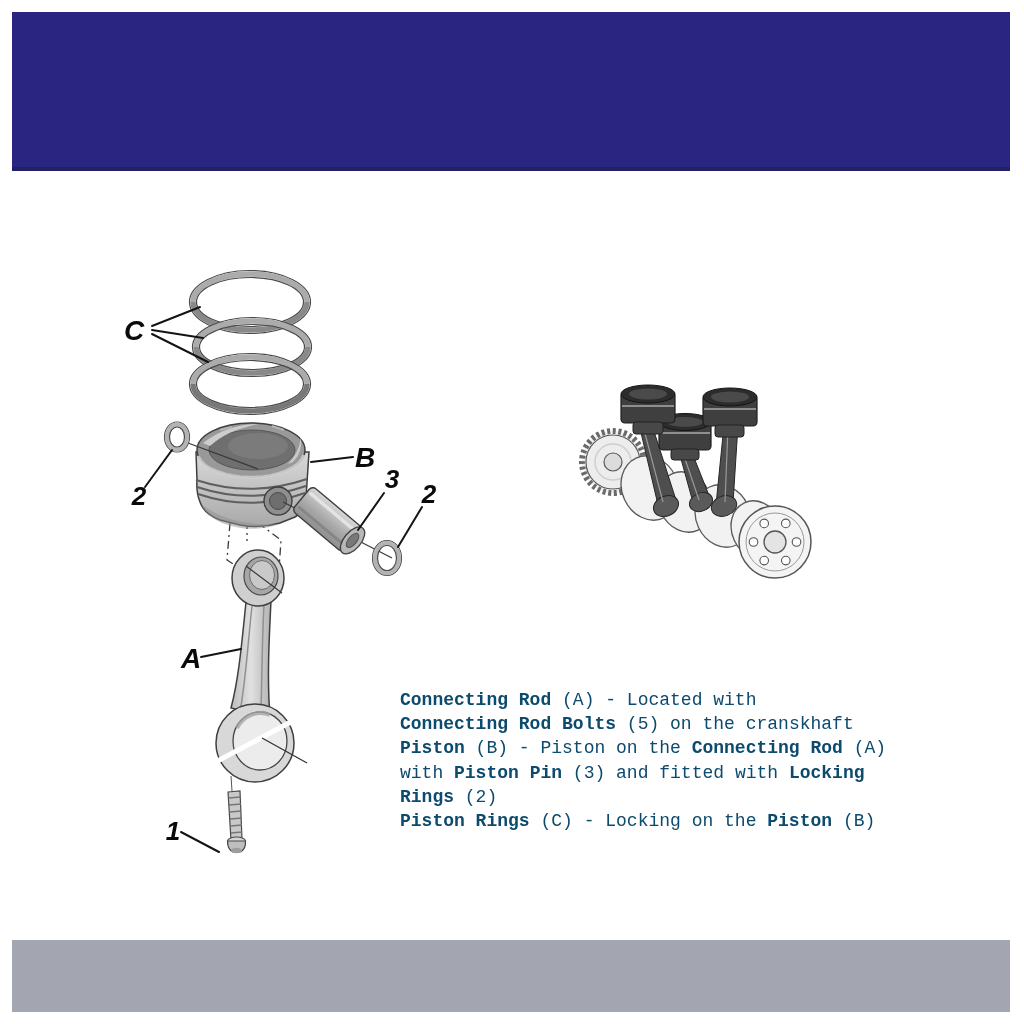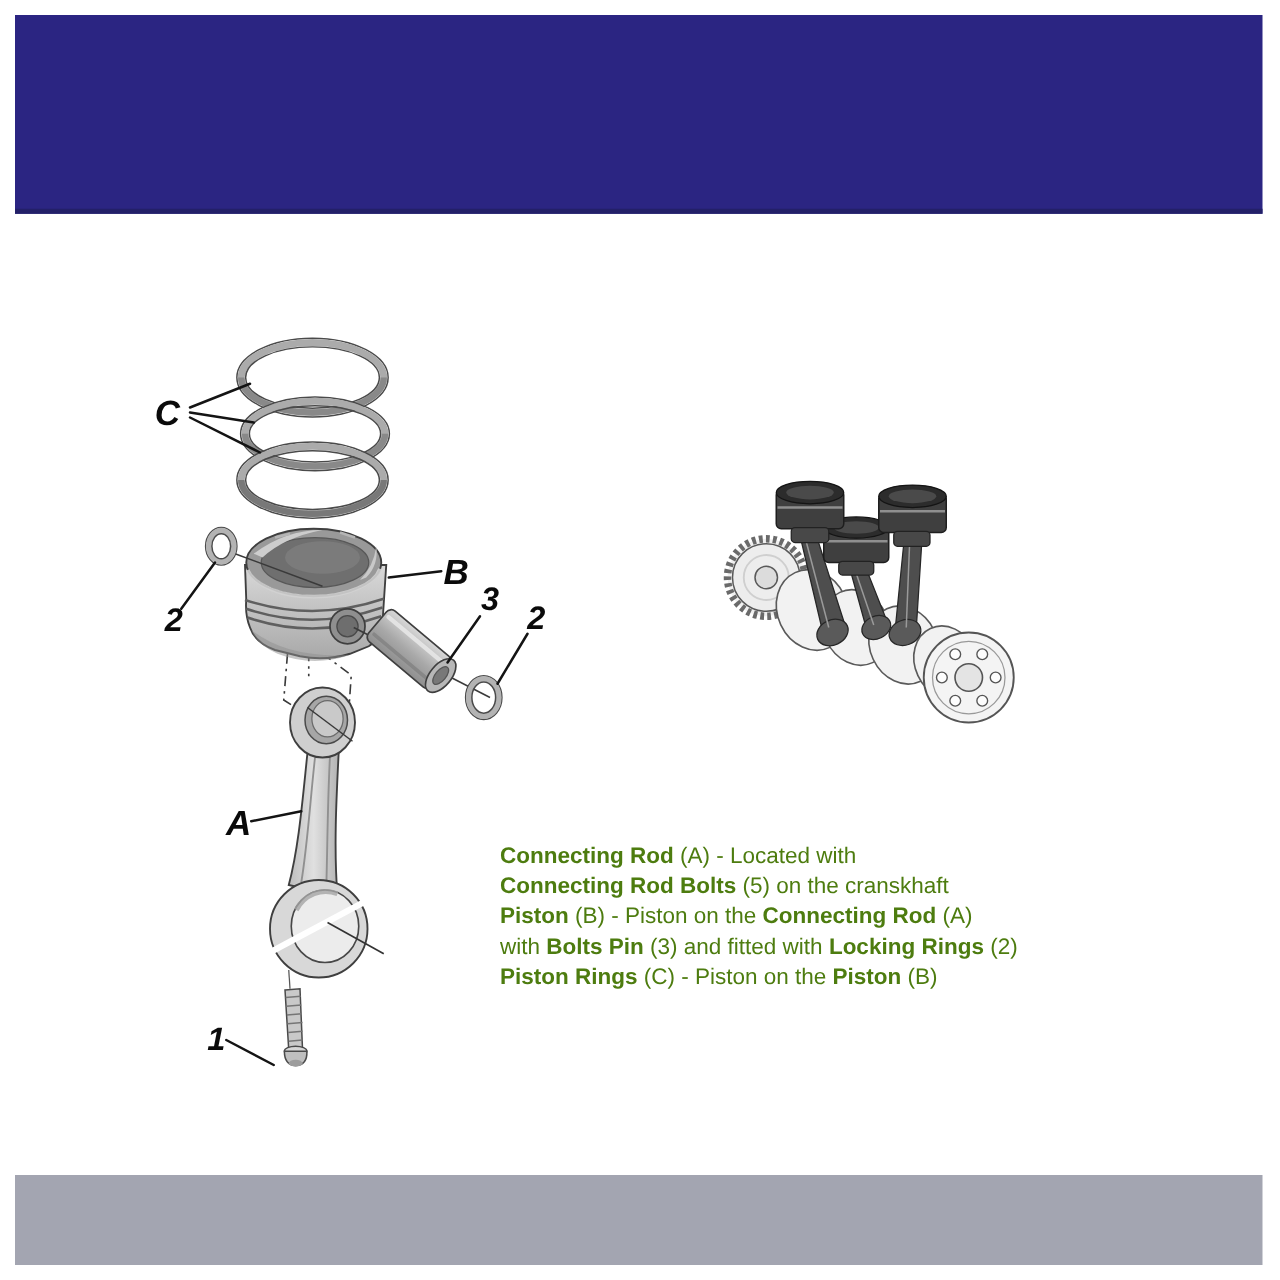--- a/index.html
+++ b/index.html
@@ -7,22 +7,22 @@
     width:1024px;height:1024px;position:relative;overflow:hidden;
     background:#ffffff;font-family:"Liberation Sans",sans-serif;
   }
   .banner{position:absolute;left:12px;width:998px;}
   .banner.top{top:12px;height:155px;background:#2b2582;border-bottom:4px solid #232068;}
   .banner.bottom{top:940px;height:72px;background:#a3a5b1;}
   .diagram-svg{position:absolute;}
   #main-diagram{left:100px;top:240px;}
   #crank-illustration{left:575px;top:370px;}
   .desc{
-    position:absolute;left:400px;top:672px;width:500px;
-    font-size:18px;line-height:24.2px;color:#4d7c0f;
+    position:absolute;left:400px;top:688px;width:500px;
+    font-size:18px;line-height:24.2px;color:#0c4a6e;font-family:Liberation Mono, monospace;
   }
   .desc .b{font-weight:bold;}
   svg text.lbl{
     font-family:"Liberation Sans",sans-serif;
     font-weight:bold;font-style:italic;fill:#0a0a0a;
   }
   svg text.lbl-letter{font-size:28px;}
   svg text.lbl-num{font-size:26px;}
   .callout{stroke:#141414;stroke-width:2;fill:none;stroke-linecap:round;}
   .thinline{stroke:#3a3a3a;stroke-width:1.2;fill:none;}
@@ -226,17 +226,17 @@
       <path d="M129 39 L181 39" stroke="#8f8f8f" stroke-width="2"></path>
       <rect x="140" y="55" width="29" height="12" rx="3" fill="#484848" stroke="#222222" stroke-width="1"></rect>
     </g>
   </g>
 </svg>
 
 <div class="desc">
   <div class="desc-line"><span class="b">Connecting Rod</span><span> (A) - Located with</span></div>
   <div class="desc-line"><span class="b">Connecting Rod Bolts</span><span> (5) on the cranskhaft</span></div>
   <div class="desc-line"><span class="b">Piston</span><span> (B) - Piston on the </span><span class="b">Connecting Rod</span><span> (A)</span></div>
-  <div class="desc-line"><span>with </span><span class="b">Bolts Pin</span><span> (3) and fitted with </span><span class="b">Locking Rings</span><span> (2)</span></div>
-  <div class="desc-line"><span class="b">Piston Rings</span><span> (C) - Piston on the </span><span class="b">Piston</span><span> (B)</span></div>
+  <div class="desc-line"><span>with </span><span class="b">Piston Pin</span><span> (3) and fitted with </span><span class="b">Locking Rings</span><span> (2)</span></div>
+  <div class="desc-line"><span class="b">Piston Rings</span><span> (C) - Locking on the </span><span class="b">Piston</span><span> (B)</span></div>
 </div>
 
 <div class="banner bottom"></div>
 
 </body></html>

